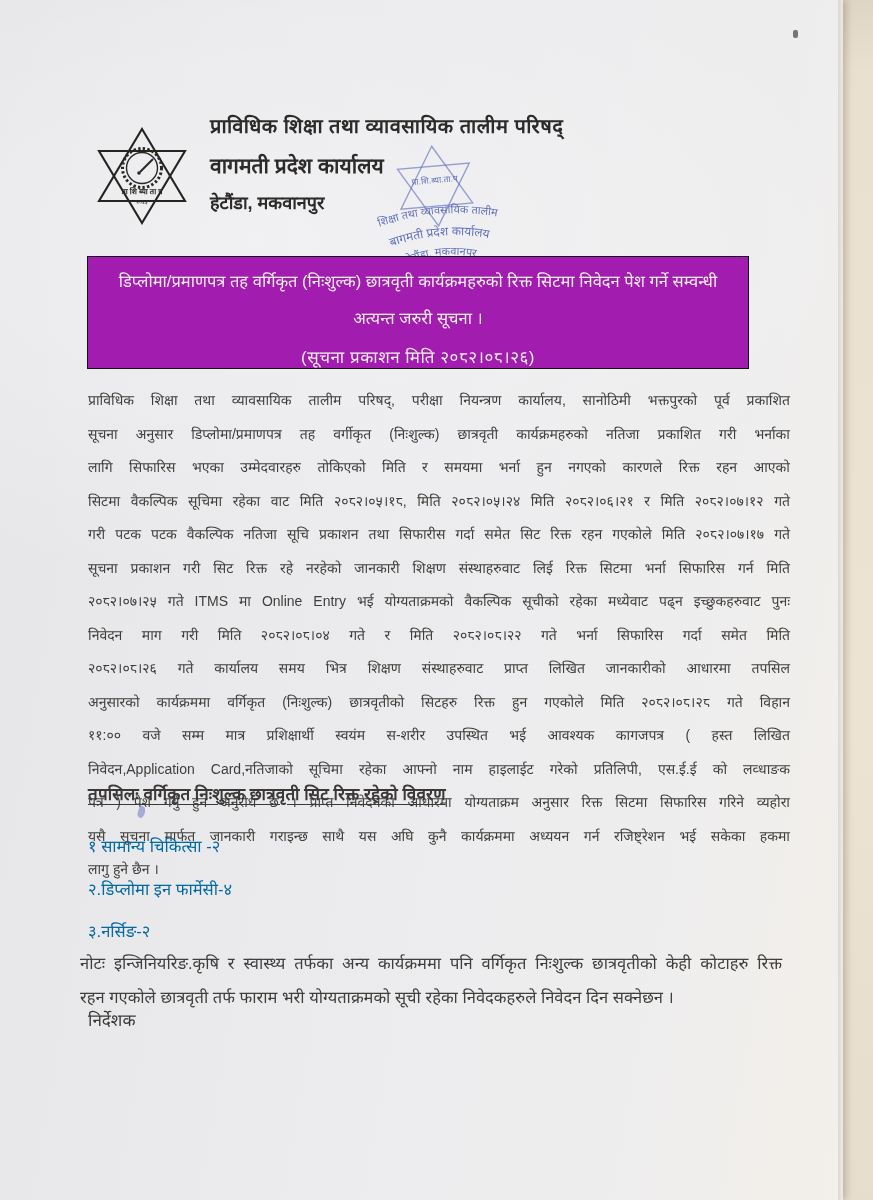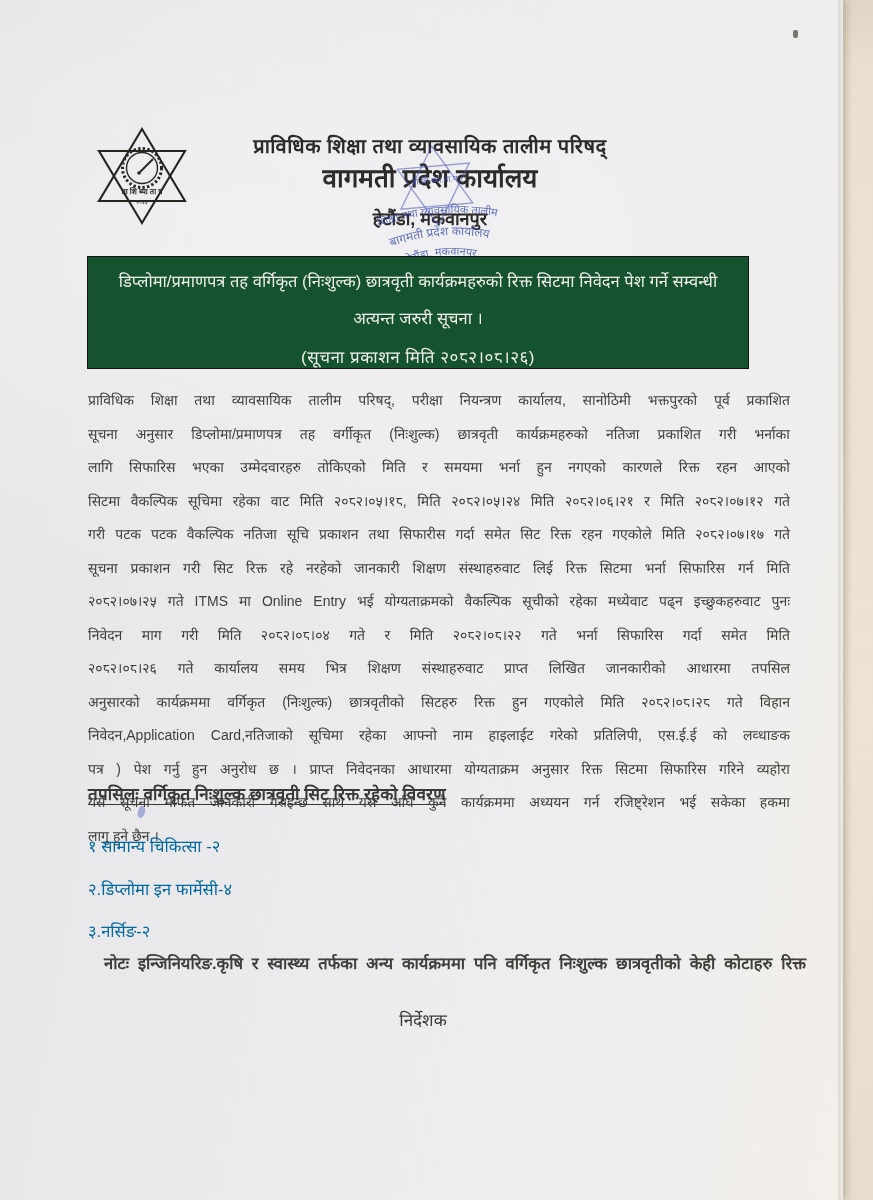--- a/index.html
+++ b/index.html
@@ -15,58 +15,58 @@
       linear-gradient(100deg,#e6e6e9 0%,#ebebee 45%,#efeeee 80%,#f3efe9 100%);
     box-shadow:3px 0 7px rgba(90,70,50,.28);
   }
   .paper-edge{position:absolute;left:838px;top:0;width:6px;height:1200px;
     background:linear-gradient(90deg,rgba(120,110,95,.18),rgba(120,110,95,0));}
   .speck{position:absolute;left:793px;top:30px;width:5px;height:8px;background:#5a5550;border-radius:2px;opacity:.8;}
   .pen-mark{position:absolute;left:138px;top:806px;width:7px;height:12px;background:#4d63c0;opacity:.45;border-radius:40% 60% 50% 50%;transform:rotate(18deg);}
 
   
   .logo{position:absolute;left:92px;top:127px;width:100px;height:98px;}
-  .head{position:absolute;left:210px;top:132px;width:440px;text-align:center;color:#2d2b29;}
+  .head{position:absolute;left:210px;top:112px;width:440px;color:#2d2b29;}
   .head .l1{font-size:20px;font-weight:600;letter-spacing:.5px;}
-  .head .l2{font-size:26px;font-weight:600;}
+  .head .l2{font-size:21px;font-weight:600;margin-top:12px;}
   .head .l3{font-size:18px;font-weight:600;margin-top:11px;}
 
   
   .stamp{position:absolute;left:332px;top:140px;width:210px;height:135px;transform:rotate(-5deg);opacity:.82;}
   .stamp text{fill:#4152ae;}
 
   
   .banner{
     position:absolute;left:88px;top:257px;width:660px;height:111px;
-    background:#14532d;color:#f0efeb;text-align:center;
+    background:#a21caf;color:#f0efeb;text-align:center;
     box-shadow:0 0 0 1px #141414;
   }
   .banner .bl1{font-size:16.5px;padding:13px 26px 0 26px;line-height:22px;}
   .banner .bl2{font-size:16.5px;margin-top:14px;}
   .banner .bl3{font-size:17px;margin-top:16px;letter-spacing:.5px;}
 
   
   .doc{position:absolute;left:88px;top:384px;width:702px;color:#403e3b;}
   .line{display:block;font-size:14px;line-height:33.5px;height:33.5px;
         text-align:justify;text-align-last:justify;white-space:normal;}
   .line.short{text-align:center;text-align-last:left;}
 
   .details-heading{
     position:absolute;left:88px;top:782px;font-size:17px;color:#3b3937;
     text-decoration:underline;text-underline-offset:4px;font-weight:600;letter-spacing:.2px;font-family:Liberation Serif, serif;
   }
   .item{position:absolute;left:88px;font-size:16.5px;color:#0369a1;}
   .item.i1{top:834px;} .item.i2{top:877px;} .item.i3{top:919px;}
 
-  .note{position:absolute;left:104px;top:947px;width:702px;color:#403e3b;font-weight:bold;}
+  .note{position:absolute;left:80px;top:947px;width:702px;color:#403e3b;}
   .note .nline{display:block;font-size:16.5px;line-height:33.5px;height:33.5px;
         text-align:justify;text-align-last:justify;}
   .note .nline.short{text-align:left;text-align-last:left;}
 
-  .sign{position:absolute;left:88px;top:1008px;width:702px;text-align:center;
+  .sign{position:absolute;left:88px;top:1008px;width:702px;text-align:left;
         padding-right:0;color:#3b3937;font-size:17px;}
   .sign span{margin-right:32px;}
 </style>
 </head>
 <body>
 
 <div class="paper"></div>
 <div class="paper-edge"></div>
 <div class="speck"></div>
 <div class="pen-mark"></div>
@@ -112,30 +112,32 @@
   <span class="line">प्राविधिक शिक्षा तथा व्यावसायिक तालीम परिषद्, परीक्षा नियन्त्रण कार्यालय, सानोठिमी भक्तपुरको पूर्व प्रकाशित</span>
   <span class="line">सूचना अनुसार डिप्लोमा/प्रमाणपत्र तह वर्गीकृत (निःशुल्क) छात्रवृती कार्यक्रमहरुको नतिजा प्रकाशित गरी भर्नाका</span>
   <span class="line">लागि सिफारिस भएका उम्मेदवारहरु तोकिएको मिति र समयमा भर्ना हुन नगएको कारणले रिक्त रहन आएको</span>
   <span class="line">सिटमा वैकल्पिक सूचिमा रहेका वाट मिति २०८२।०५।१८, मिति २०८२।०५।२४ मिति २०८२।०६।२१ र मिति २०८२।०७।१२ गते</span>
   <span class="line">गरी पटक पटक वैकल्पिक नतिजा सूचि प्रकाशन तथा सिफारीस गर्दा समेत सिट रिक्त रहन गएकोले मिति २०८२।०७।१७ गते</span>
   <span class="line">सूचना प्रकाशन गरी सिट रिक्त रहे नरहेको जानकारी शिक्षण संस्थाहरुवाट लिई रिक्त सिटमा भर्ना सिफारिस गर्न मिति</span>
   <span class="line">२०८२।०७।२५ गते ITMS मा Online Entry भई योग्यताक्रमको वैकल्पिक सूचीको रहेका मध्येवाट पढ्न इच्छुकहरुवाट पुनः</span>
   <span class="line">निवेदन माग गरी मिति २०८२।०८।०४ गते र मिति २०८२।०८।२२ गते भर्ना सिफारिस गर्दा समेत मिति</span>
   <span class="line">२०८२।०८।२६ गते कार्यालय समय भित्र शिक्षण संस्थाहरुवाट प्राप्त लिखित जानकारीको आधारमा तपसिल</span>
   <span class="line">अनुसारको कार्यक्रममा वर्गिकृत (निःशुल्क) छात्रवृतीको सिटहरु रिक्त हुन गएकोले मिति २०८२।०८।२८ गते विहान</span>
+  <span class="line">११:०० वजे सम्म मात्र प्रशिक्षार्थी स्वयंम स-शरीर उपस्थित भई आवश्यक कागजपत्र ( हस्त लिखित</span>
   <span class="line">निवेदन,Application Card,नतिजाको सूचिमा रहेका आफ्नो नाम हाइलाईट गरेको प्रतिलिपी, एस.ई.ई को लव्धाङक</span>
   <span class="line">पत्र ) पेश गर्नु हुन अनुरोध छ । प्राप्त निवेदनका आधारमा योग्यताक्रम अनुसार रिक्त सिटमा सिफारिस गरिने व्यहोरा</span>
   <span class="line">यसै सूचना मार्फत जानकारी गराइन्छ साथै यस अघि कुनै कार्यक्रममा अध्ययन गर्न रजिष्ट्रेशन भई सकेका हकमा</span>
   <span class="line short">लागु हुने छैन ।</span>
 </div>
 
 <div class="details-heading">तपसिलः वर्गिकृत निःशुल्क छात्रवृती सिट रिक्त रहेको विवरण</div>
 <div class="item i1">१ सामान्य चिकित्सा -२</div>
 <div class="item i2">२.डिप्लोमा इन फार्मेसी-४</div>
 <div class="item i3">३.नर्सिङ-२</div>
 
 <div class="note">
   <span class="nline">नोटः इन्जिनियरिङ.कृषि र स्वास्थ्य तर्फका अन्य कार्यक्रममा पनि वर्गिकृत निःशुल्क छात्रवृतीको केही कोटाहरु रिक्त</span>
+  <span class="nline short">रहन गएकोले छात्रवृती तर्फ फाराम भरी योग्यताक्रमको सूची रहेका निवेदकहरुले निवेदन दिन सक्नेछन ।</span>
 </div>
 
 <div class="sign">
   <span>निर्देशक</span>
 </div>
 
 </body></html>

